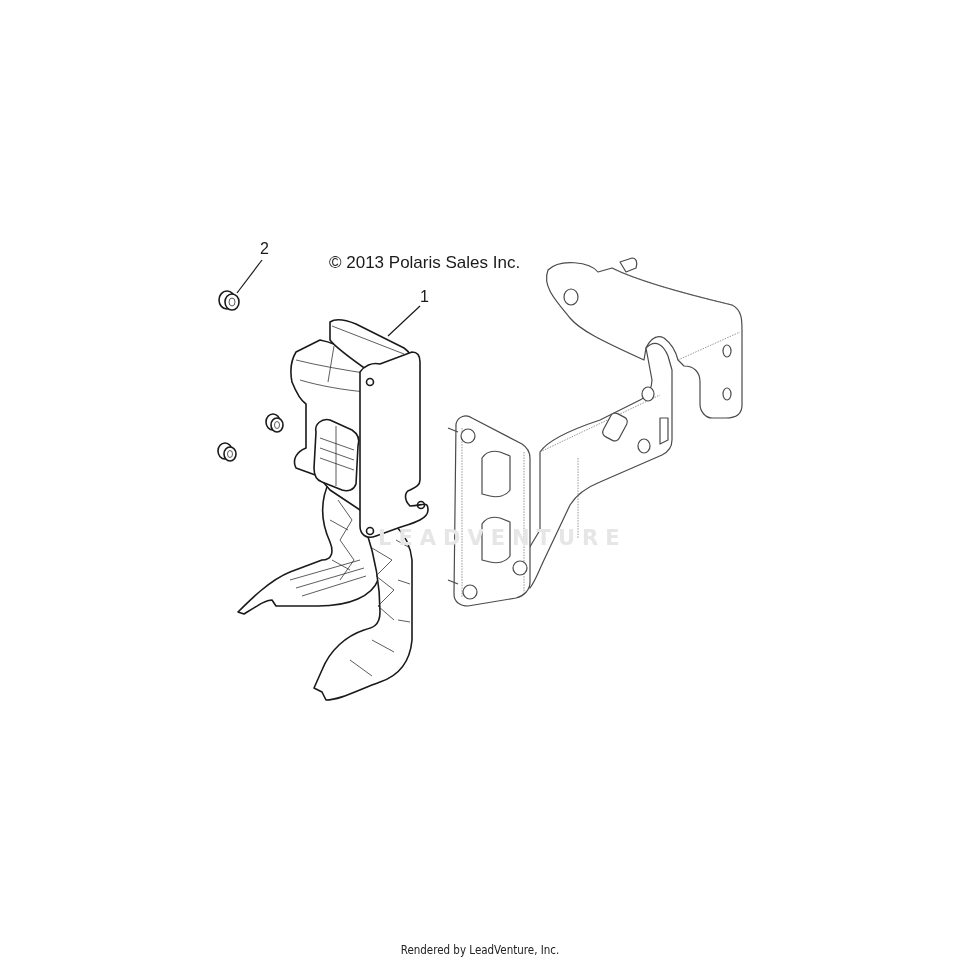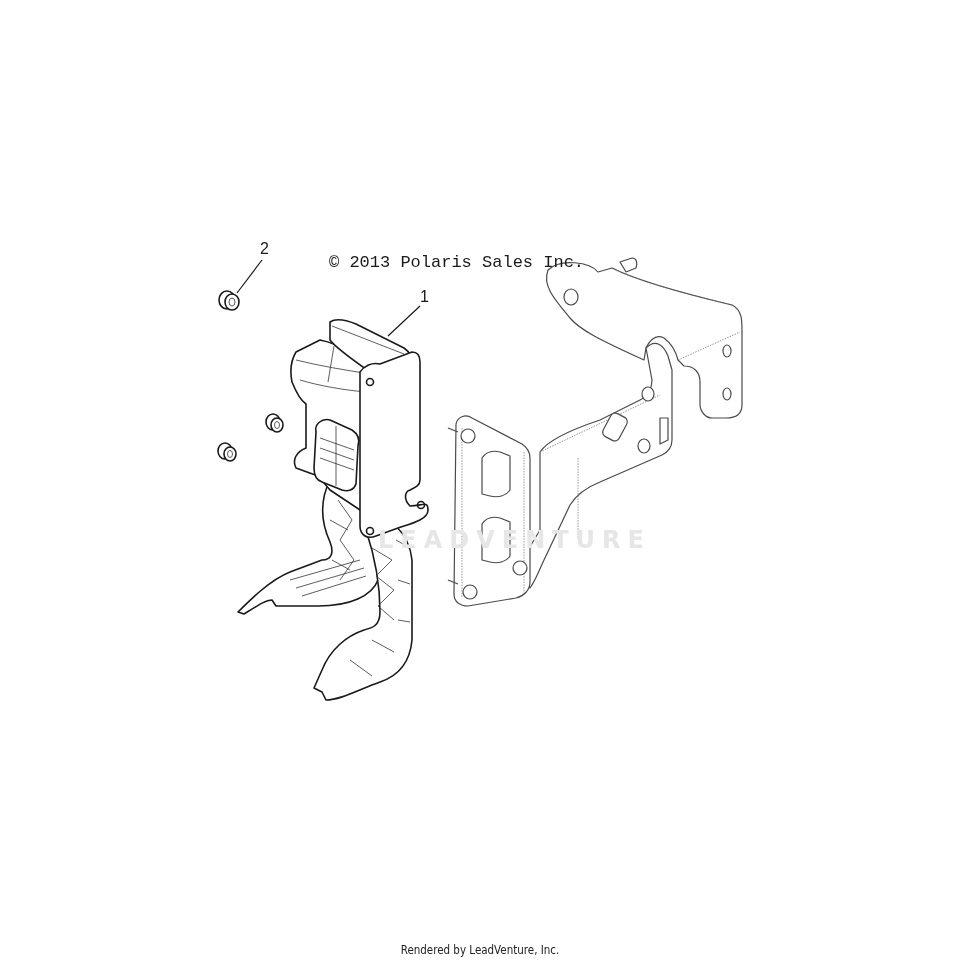--- a/index.html
+++ b/index.html
@@ -1,23 +1,23 @@
 <!DOCTYPE html>
 <html><head>
   <meta charset="utf-8">
   <style>
     html, body { margin: 0; padding: 0; background: #ffffff; }
     body { width: 960px; height: 960px; position: relative; overflow: hidden; font-family: "Liberation Sans", sans-serif; }
     .canvas { position: absolute; left: 0; top: 0; width: 960px; height: 960px; }
-    .copyright { position: absolute; left: 329px; top: 253px; font-size: 17px; color: #1a1a1a; font-family: Liberation Mono, monospace; white-space: nowrap; }
+    .copyright { position: absolute; left: 329px; top: 253px; font-size: 17px; color: #1a1a1a; font-family: Liberation Sans, sans-serif; white-space: nowrap; }
     .callout { position: absolute; font-size: 16px; color: #1a1a1a; font-family: "Liberation Sans", sans-serif; }
     .callout-1 { left: 420px; top: 288px; }
     .callout-2 { left: 260px; top: 240px; }
     .footer { position: absolute; left: 0; width: 960px; top: 943px; text-align: center; font-size: 12px; color: #222; font-family: "DejaVu Sans", sans-serif; transform: scaleX(0.86); transform-origin: 480px 0; }
-    .watermark { position: absolute; left: 378px; top: 526px; font-size: 24px; letter-spacing: 7px; color: #e6e6e6; font-family: "DejaVu Sans", sans-serif; font-weight: bold; white-space: nowrap; }
+    .watermark { position: absolute; left: 378px; top: 526px; font-size: 21px; letter-spacing: 7px; color: #e6e6e6; font-family: "DejaVu Sans", sans-serif; font-weight: bold; white-space: nowrap; }
     svg .ln { fill: none; stroke: #1a1a1a; stroke-width: 1.6; stroke-linejoin: round; stroke-linecap: round; }
     svg .th { fill: none; stroke: #333; stroke-width: 0.8; }
     svg .br { fill: #fff; stroke: #4a4a4a; stroke-width: 1.2; stroke-linejoin: round; }
     svg .brt { fill: none; stroke: #6a6a6a; stroke-width: 0.7; stroke-dasharray: 1.5 1.2; }
     svg .fill-w { fill: #fff; }
     svg .wm { fill: none; stroke: #ececec; stroke-width: 6; stroke-linejoin: round; }
   </style>
 </head>
 <body>
 

